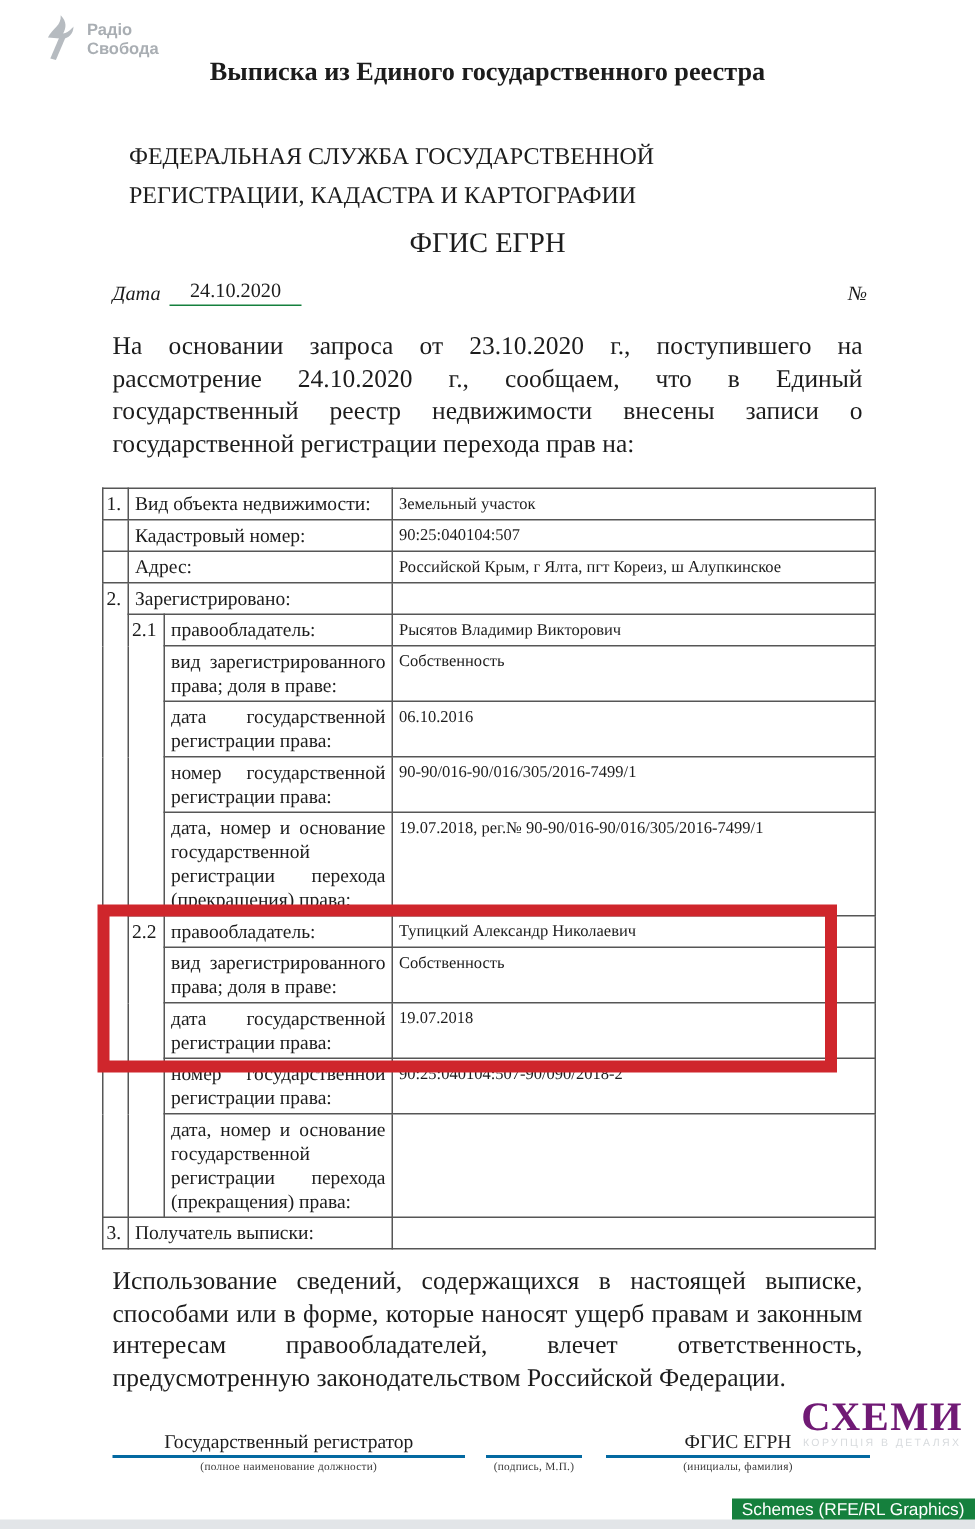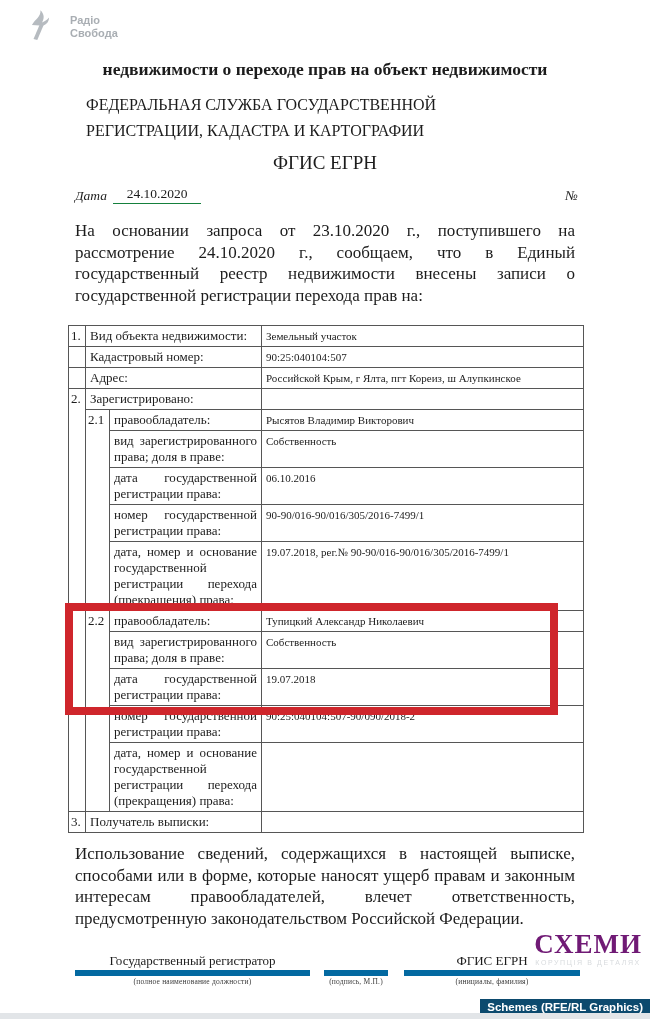--- a/index.html
+++ b/index.html
@@ -2,21 +2,21 @@
 <html><head>
 <meta charset="utf-8">
 <style>
   * { margin:0; padding:0; box-sizing:border-box; }
   html,body { width:650px; height:1019px; }
   body {
     position:relative; background:#ffffff; overflow:hidden;
     font-family:"Liberation Serif", serif; color:#1c1c1c;
   }
   
-  .logo { position:absolute; left:28px; top:8px; display:flex; align-items:flex-start; gap:16px; }
+  .logo { position:absolute; left:28px; top:8px; display:flex; align-items:flex-start; gap:4px; }
   .logo-text { font-family:"Liberation Sans", sans-serif; font-size:11px; line-height:13px;
                color:#a9aeb3; font-weight:bold; padding-top:6px; }
   
   .doc-title { position:absolute; left:75px; top:36px; width:500px; text-align:center;
                font-weight:bold; font-size:17.5px; line-height:22px; }
   .agency { position:absolute; left:86px; top:92px; width:500px; text-align:left;
             font-size:16px; line-height:26px; }
   .fgis { position:absolute; left:75px; top:152px; width:500px; text-align:center; font-size:19px; }
   
   .date-row { position:absolute; left:68px; top:186px; width:516px; display:flex;
@@ -36,52 +36,51 @@
   table { border-collapse:collapse; table-layout:fixed; width:516px; font-size:13px; line-height:16px; }
   td { border:1px solid #565656; vertical-align:top; padding:2px 4px; overflow:hidden; }
   td.lbl { text-align:justify; }
   td.val { font-size:11px; white-space:nowrap; }
   td.numc { padding:2px 2px; }
   
   .highlight { position:absolute; border:8px solid #cf262c; pointer-events:none; z-index:5; }
   
   .sig-row { position:absolute; left:75px; top:953px; width:505px; display:flex; }
   .sig { text-align:center; }
-  .sig-title { font-size:13px; line-height:16px; border-bottom:6px solid #0369a1; padding:0 2px 1px; }
+  .sig-title { font-size:13px; line-height:16px; border-bottom:2px solid #0369a1; padding:0 2px 1px; }
   .sig-caption { font-size:7.5px; color:#3a3a3a; padding-top:1px; letter-spacing:0.2px; }
   .sig-left { width:235px; }
   .sig-mid { width:64px; margin-left:14px; }
   .sig-right { width:176px; margin-left:16px; }
   
   .watermark { position:absolute; right:8px; top:929px; text-align:center;
                font-family:"Liberation Sans", sans-serif; }
   .wm-title { font-size:27px; font-weight:bold; color:#701a75; letter-spacing:1px; line-height:30px;font-family:Liberation Serif, serif; }
   .wm-sub { font-size:7px; color:#d8dbde; letter-spacing:1.6px; }
-  .credit { position:absolute; right:0; top:999px; background:#0c4a6e; color:#ffffff;
-            font-family:"Liberation Sans", sans-serif; font-weight:bold; font-size:11.5px;
+  .credit { position:absolute; right:0; top:999px; background:#15803d; color:#ffffff;
+            font-family:"Liberation Sans", sans-serif; font-weight:normal; font-size:11.5px;
             padding:2px 7px 3px; }
   .bottom-strip { position:absolute; left:0; bottom:0; width:650px; height:6px; background:#e2e5e8; }
 </style>
 </head>
 <body>
 
 <div class="logo">
   <svg width="26" height="32" viewBox="0 0 24 30">
     <path fill="#b6bbc0" d="M5 29 L11 15 L14.5 16 L8.5 30 Z"></path>
     <path fill="#b6bbc0" d="M3.5 16 C6.5 10 12 8.5 11.5 2 C15.5 6 15 10 13 13.5 C17 12.5 19.5 9 19.5 9 C19.5 14 15.5 17.5 11 16.5 Z"></path>
   </svg>
   <div class="logo-text">
     <div>Радіо</div>
     <div>Свобода</div>
   </div>
 </div>
 
 <div class="doc-title">
-  <br>
-  <span>недвижимости о переходе прав на объект недвижимости</span>
+  <span>Выписка из Единого государственного реестра</span><br>
 </div>
 
 <div class="agency">
   <span>ФЕДЕРАЛЬНАЯ СЛУЖБА ГОСУДАРСТВЕННОЙ</span><br>
   <span>РЕГИСТРАЦИИ, КАДАСТРА И КАРТОГРАФИИ</span>
 </div>
 
 <div class="fgis">ФГИС ЕГРН</div>
 
 <div class="date-row">

